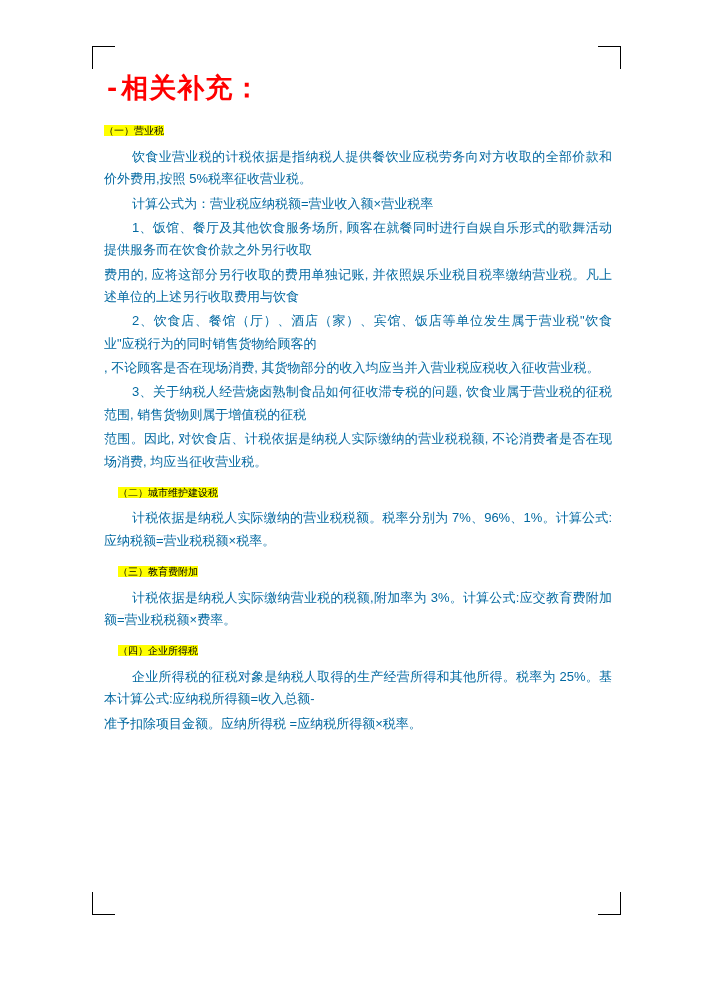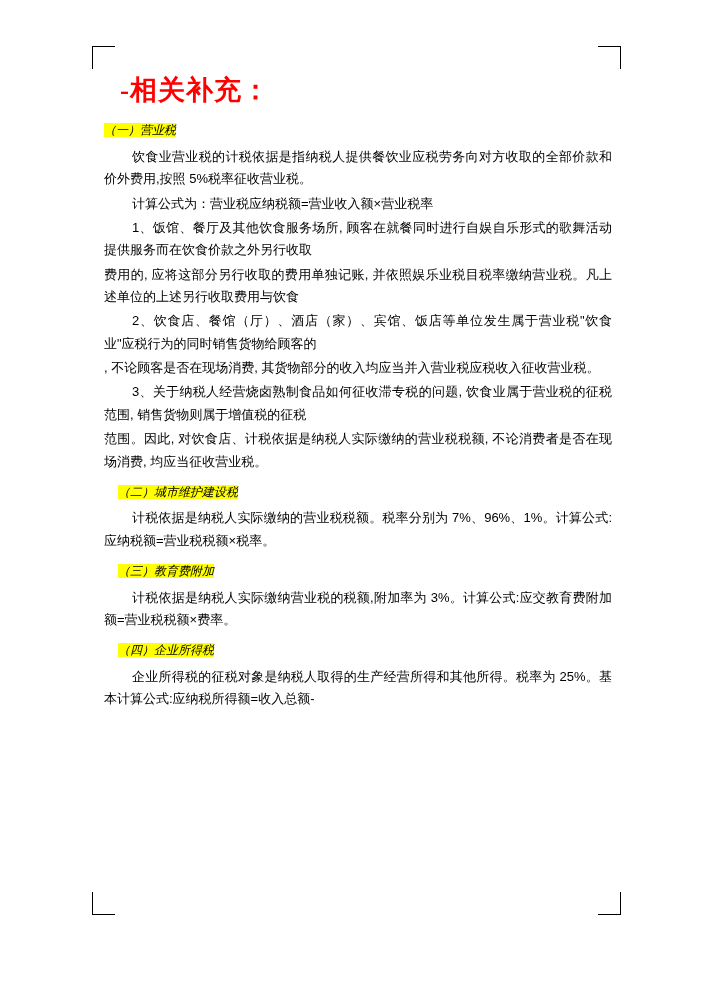--- a/index.html
+++ b/index.html
@@ -30,47 +30,46 @@
   .crop-bl { left: 92px; top: 892px; border-left: 1px solid #000; border-bottom: 1px solid #000; }
   .crop-br { left: 598px; top: 892px; border-right: 1px solid #000; border-bottom: 1px solid #000; }
 
   .content {
     position: absolute;
     left: 104px;
     top: 62px;
     width: 508px;
   }
   h1.doc-title {
-    font-family: Liberation Serif, serif;
+    font-family: Liberation Mono, monospace;
     color: #ff0000;
     font-size: 27px;
     font-weight: bold;
     letter-spacing: 1px;
-    margin: 12px 0 14px 16px;
+    margin: 12px 0 14px 0;
     line-height: 1.2;
   }
   .hl {
     background: #ffff00;
     display: inline;
-    font-size: 12px;
+    font-size: 10px;
     color: #000;
     font-weight: normal;
-    font-style: italic;
   }
   .sec-head {
     margin: 9px 0 6px 0;
     font-size: 13px;
     line-height: 1.5;
   }
   .sec-head.indent1 { padding-left: 14px; }
   p.para {
     font-size: 13px;
     line-height: 1.72;
     margin: 0 0 2px 0;
-    color: #000000;
+    color: #0369a1;
     text-align: justify;
     text-justify: inter-ideograph;
   }
   p.para.ind {
     text-indent: 28px;
   }
   .block {
     margin-bottom: 4px;
   }
 </style>
@@ -102,17 +101,18 @@
           <div class="sec-head indent1"><span class="hl">（二）城市维护建设税</span></div>
           <p class="para ind">计税依据是纳税人实际缴纳的营业税税额。税率分别为 7%、96%、1%。计算公式:应纳税额=营业税税额×税率。</p>
         </div>
         <div class="block">
           <div class="sec-head indent1"><span class="hl">（三）教育费附加</span></div>
           <p class="para ind">计税依据是纳税人实际缴纳营业税的税额,附加率为 3%。计算公式:应交教育费附加额=营业税税额×费率。</p>
         </div>
         <div class="block">
           <div class="sec-head indent1"><span class="hl">（四）企业所得税</span></div>
           <p class="para ind">企业所得税的征税对象是纳税人取得的生产经营所得和其他所得。税率为 25%。基本计算公式:应纳税所得额=收入总额-</p>
+          <p class="para">准予扣除项目金额。应纳所得税 =应纳税所得额×税率。</p>
         </div>
       </div>
   </div>
 
 </div>
 
 </body></html>

